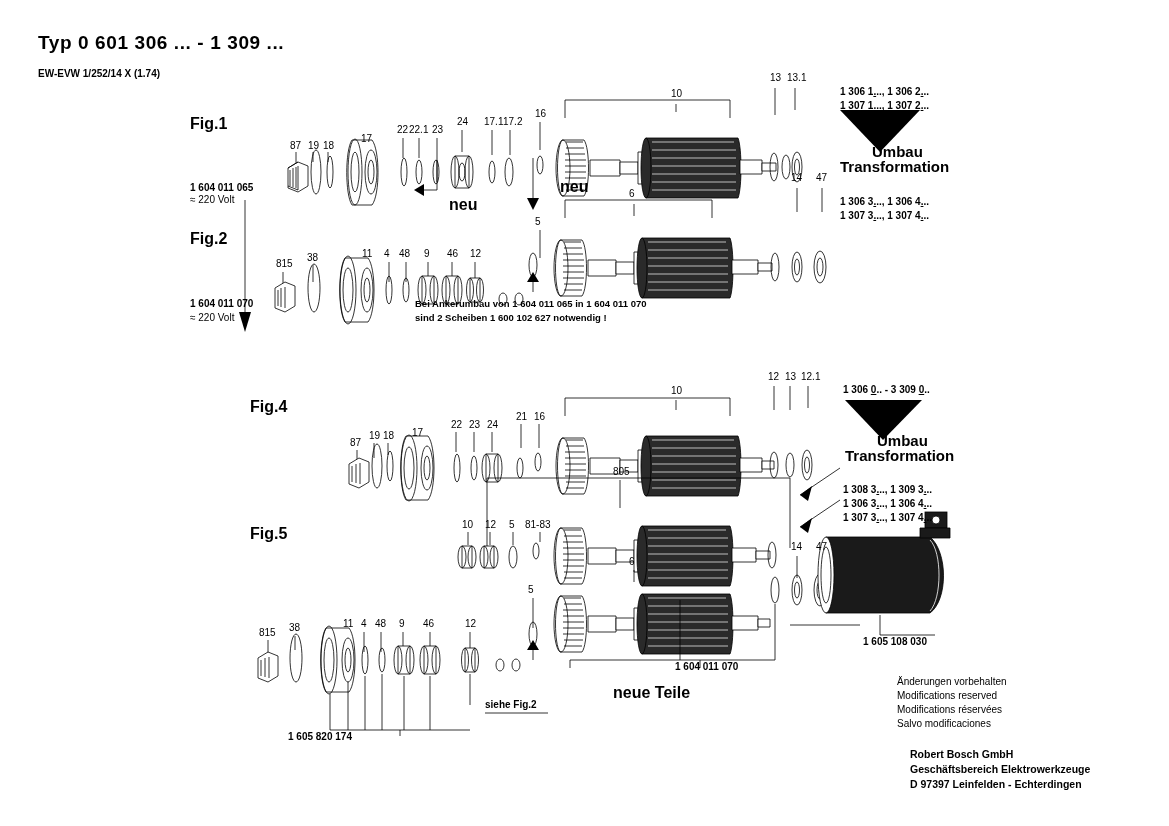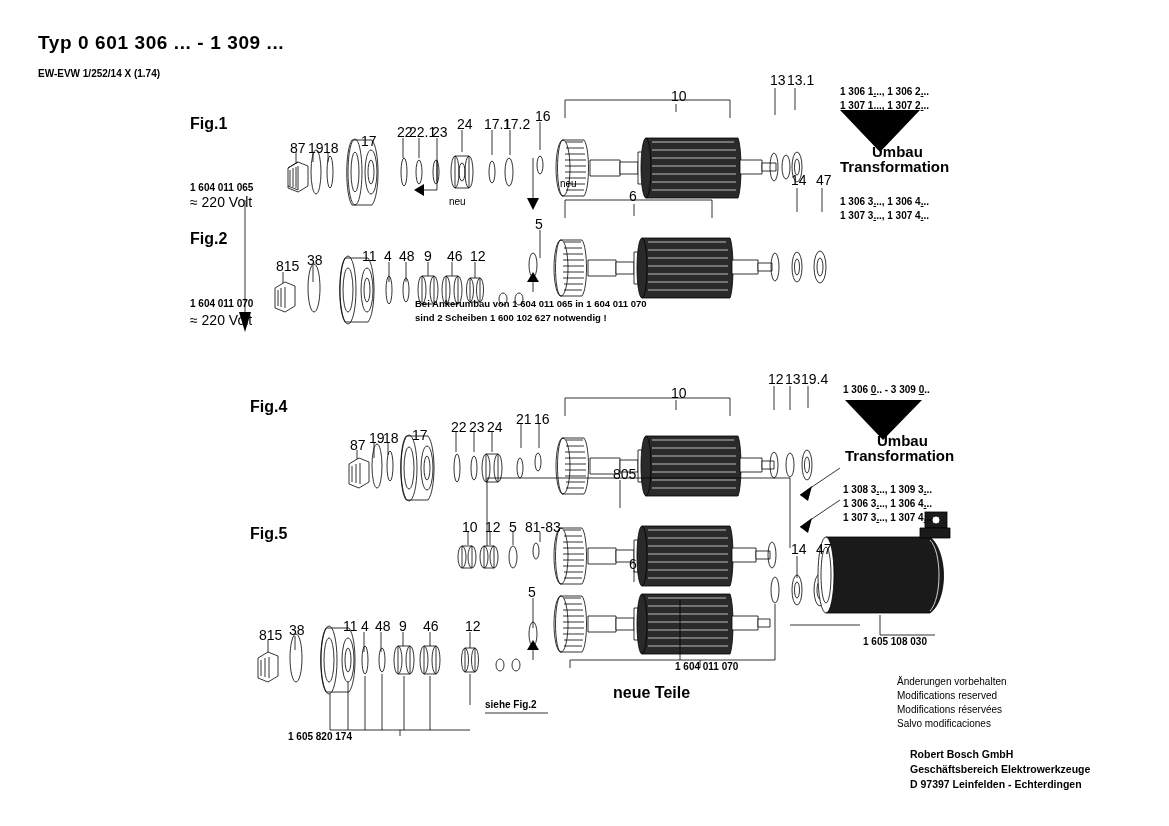--- a/index.html
+++ b/index.html
@@ -9,25 +9,25 @@
     font-family:"Liberation Sans", sans-serif;
     color:#000;
     position:relative;
     overflow:hidden;
   }
   .page { position:relative; width:1169px; height:826px; }
   .t { position:absolute; white-space:nowrap; font-family:"Liberation Sans", sans-serif; }
   .title { font-size:19px; font-weight:bold; letter-spacing:0.6px; }
   .subtitle { font-size:10px; font-weight:bold; }
   .fig { font-size:16px; font-weight:bold; }
-  .num { font-size:14px; }
+  .num { font-size:10px; }
   .num-b { font-size:10px; font-weight:bold; }
   .pn { font-size:10px; font-weight:bold; }
   .note { font-size:9.5px; font-weight:bold; }
-  .neu { font-size:10px; font-weight:normal;padding-left:38px; }
+  .neu { font-size:16px; font-weight:bold;padding-left:38px; }
   .big { font-size:15px; font-weight:bold; }
   .foot { font-size:10px; }
   .foot-b { font-size:10.5px; font-weight:bold;padding-left:13px; }
   .u { text-decoration:underline; }
   svg.overlay { position:absolute; left:0; top:0; width:1169px; height:826px; pointer-events:none; }
 </style>
 </head>
 <body>
 
 <div class="page">
@@ -473,21 +473,21 @@
   <div class="t num" style="left:383px; top:430px;">18</div>
   <div class="t num" style="left:412px; top:427px;">17</div>
   <div class="t num" style="left:451px; top:419px;">22</div>
   <div class="t num" style="left:469px; top:419px;">23</div>
   <div class="t num" style="left:487px; top:419px;">24</div>
   <div class="t num" style="left:516px; top:411px;">21</div>
   <div class="t num" style="left:534px; top:411px;">16</div>
   <div class="t num" style="left:671px; top:385px;">10</div>
   <div class="t num" style="left:768px; top:371px;">12</div>
   <div class="t num" style="left:785px; top:371px;">13</div>
-  <div class="t num" style="left:801px; top:371px;">19.4</div>
+  <div class="t num" style="left:801px; top:371px;">12.1</div>
 
   <div class="t pn" style="left:843px; top:384px;">
     <span>1 306 </span><span class="u">0</span><span>.. - 3 309 </span><span class="u">0</span><span>..</span>
   </div>
   <div class="t big" style="left:877px; top:432px;">Umbau</div>
   <div class="t big" style="left:845px; top:447px;">Transformation</div>
   <div class="t pn" style="left:843px; top:484px;">
     <span>1 308 3</span><span class="u">.</span><span>.., 1 309 3</span><span class="u">.</span><span>..</span>
   </div>
 

